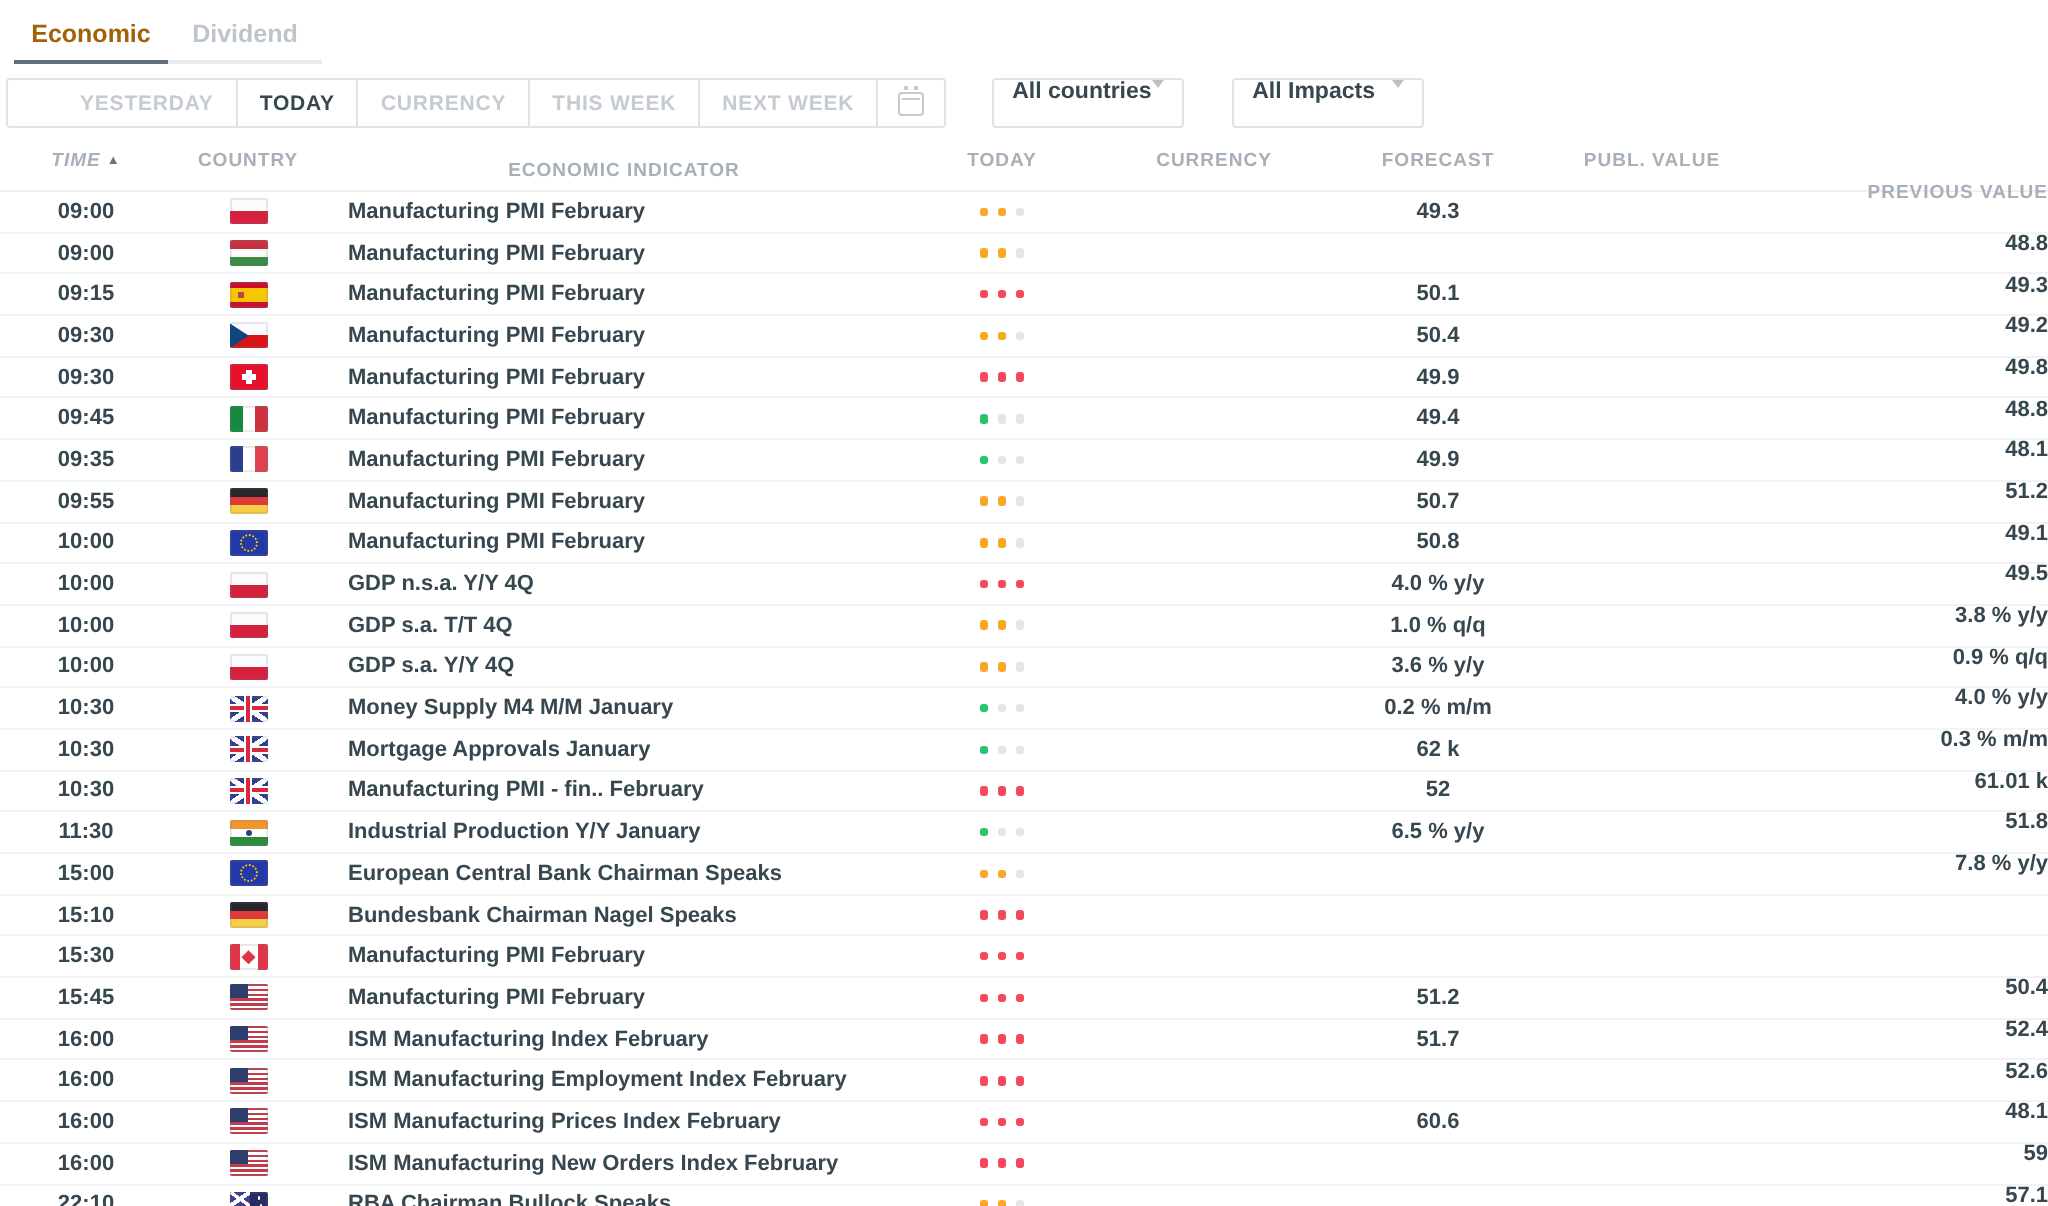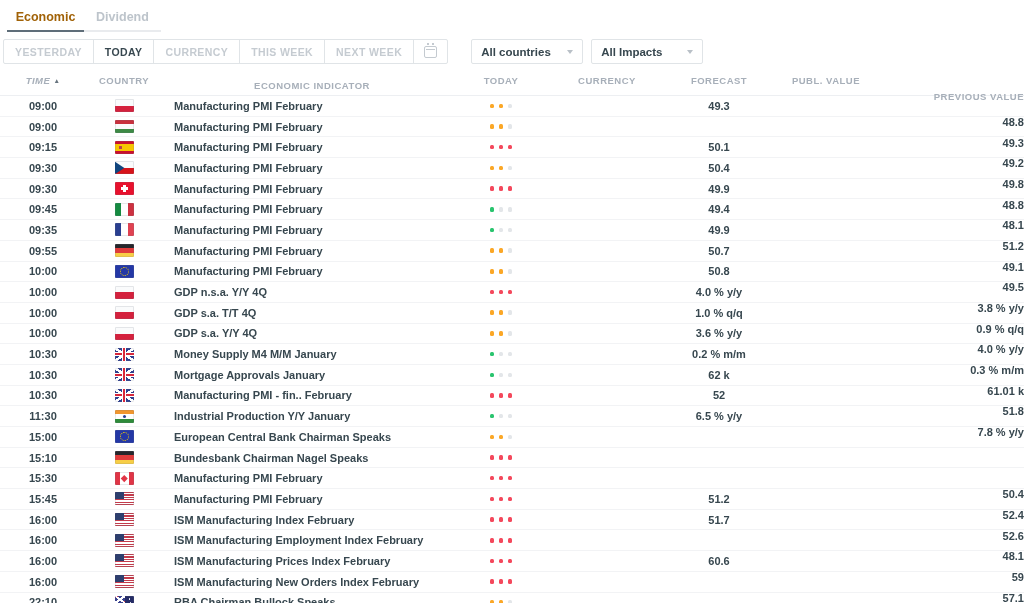--- a/index.html
+++ b/index.html
@@ -7,37 +7,37 @@
     font-family:"Liberation Sans",sans-serif; color:#37474F; }
 
   
   .tabs { display:flex; padding:5px 0 0 7px; }
   .tab { width:77px; text-align:center; font-size:12.5px; font-weight:bold;
          padding:5px 0 6px; border-bottom:2px solid #E9EBEE; color:#BDC4CB; cursor:pointer; }
   .tab.active { color:#a16207; border-bottom-color:#5F6E79; }
 
   
   .toolbar { display:flex; align-items:center; margin:7px 0 0 3px; height:25px; }
-  .btn-group { display:flex; border:1px solid #E0E4E7; border-radius:2px; height:25px; }
+  .btn-group { display:flex; border:1px solid #E0E4E7; border-radius:2px; height:25px;padding-left:25px; }
   .range-btn { display:flex; align-items:center; padding:0 11px; font-size:10.5px;
        font-weight:bold; letter-spacing:.4px; color:#C5CBD1; border-left:1px solid #E0E4E7; cursor:pointer; }
   .range-btn:first-child { border-left:none; }
   .range-btn.active { color:#37474F; }
   .cal-btn { display:flex; align-items:center; justify-content:center; width:34px;
        border-left:1px solid #E0E4E7; cursor:pointer; }
   .cal { width:13px; height:12px; border:1.5px solid #C4CAD0; border-radius:2px; position:relative; }
   .cal::before { content:''; position:absolute; left:1px; right:1px; top:2px; height:1.5px; background:#C4CAD0; }
   .cal::after  { content:''; position:absolute; left:2px; top:-4px; width:2px; height:2.5px;
        background:#C4CAD0; box-shadow:5px 0 0 #C4CAD0; }
 
-  .dropdown { display:flex; align-items:center; justify-content:space-between;
-       width:112px; height:25px; padding:0 9px; border:1px solid #E0E4E7; border-radius:2px;
+  .dropdown { display:flex; justify-content:space-between;
+       width:96px; height:25px; padding:0 9px; border:1px solid #E0E4E7; border-radius:2px;
        font-size:11.5px; font-weight:bold; color:#37474F; cursor:pointer; }
   .dd-countries { margin-left:23px; }
-  .dd-impacts { margin-left:8px; }
+  .dd-impacts { margin-left:24px; }
   .chev { width:0; height:0; border-left:3.5px solid transparent; border-right:3.5px solid transparent;
        border-top:4px solid #B9C0C7; }
 
   
   .thead { display:flex; align-items:center; height:31px; margin-top:1px;
        border-bottom:1px solid #EDEFF2; font-size:9.5px; font-weight:bold;
        letter-spacing:.5px; color:#A7AFB9; }
   .trow { display:flex; align-items:center; height:20.7px; border-bottom:1px solid #F2F3F5;
        font-size:11px; font-weight:bold; color:#37474F; }
   .c-time   { width:86px;  text-align:center; }

